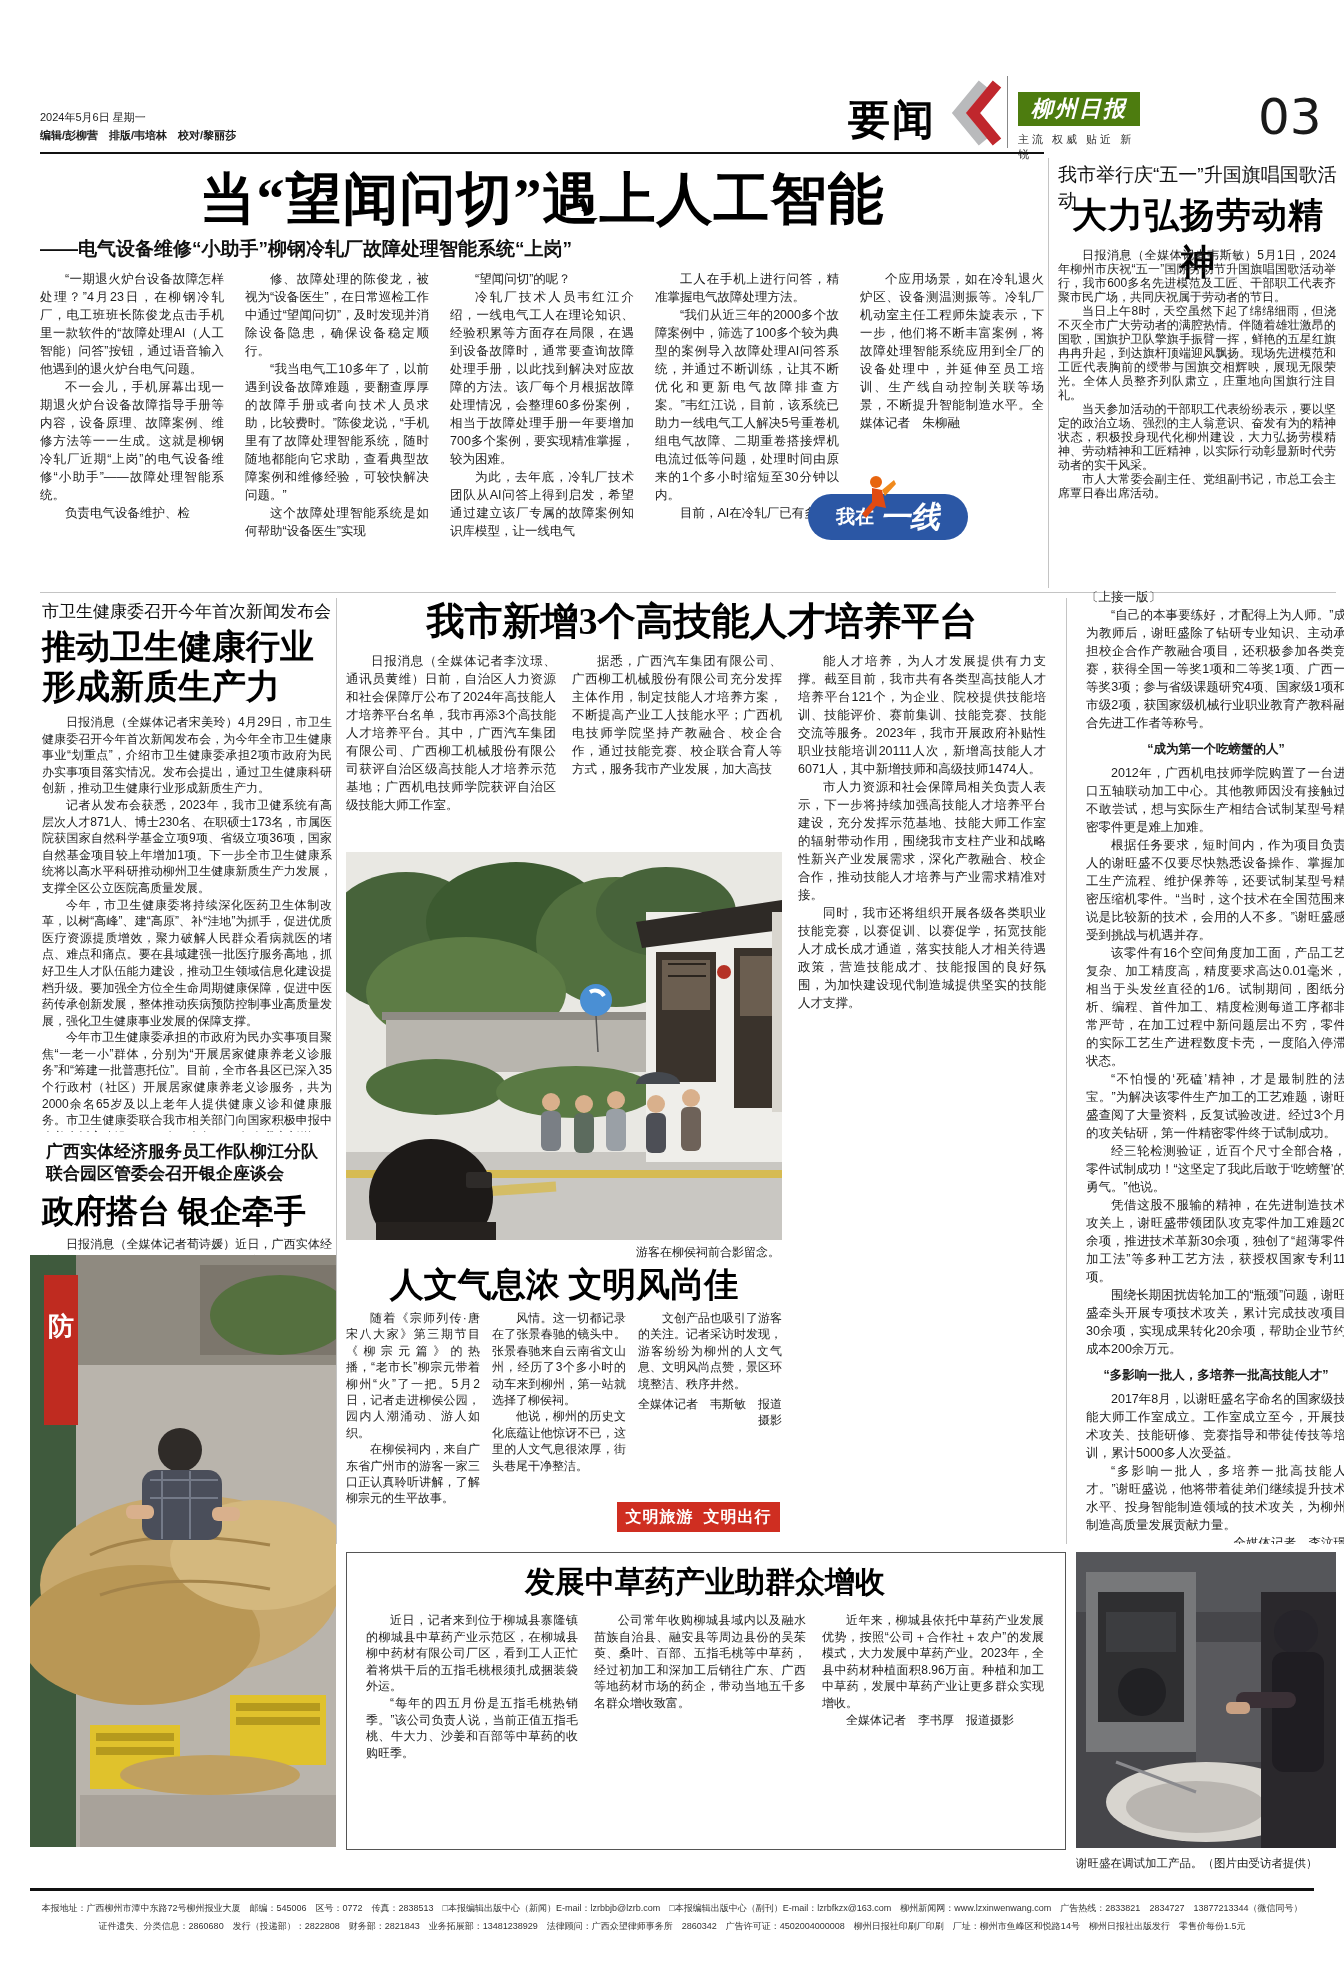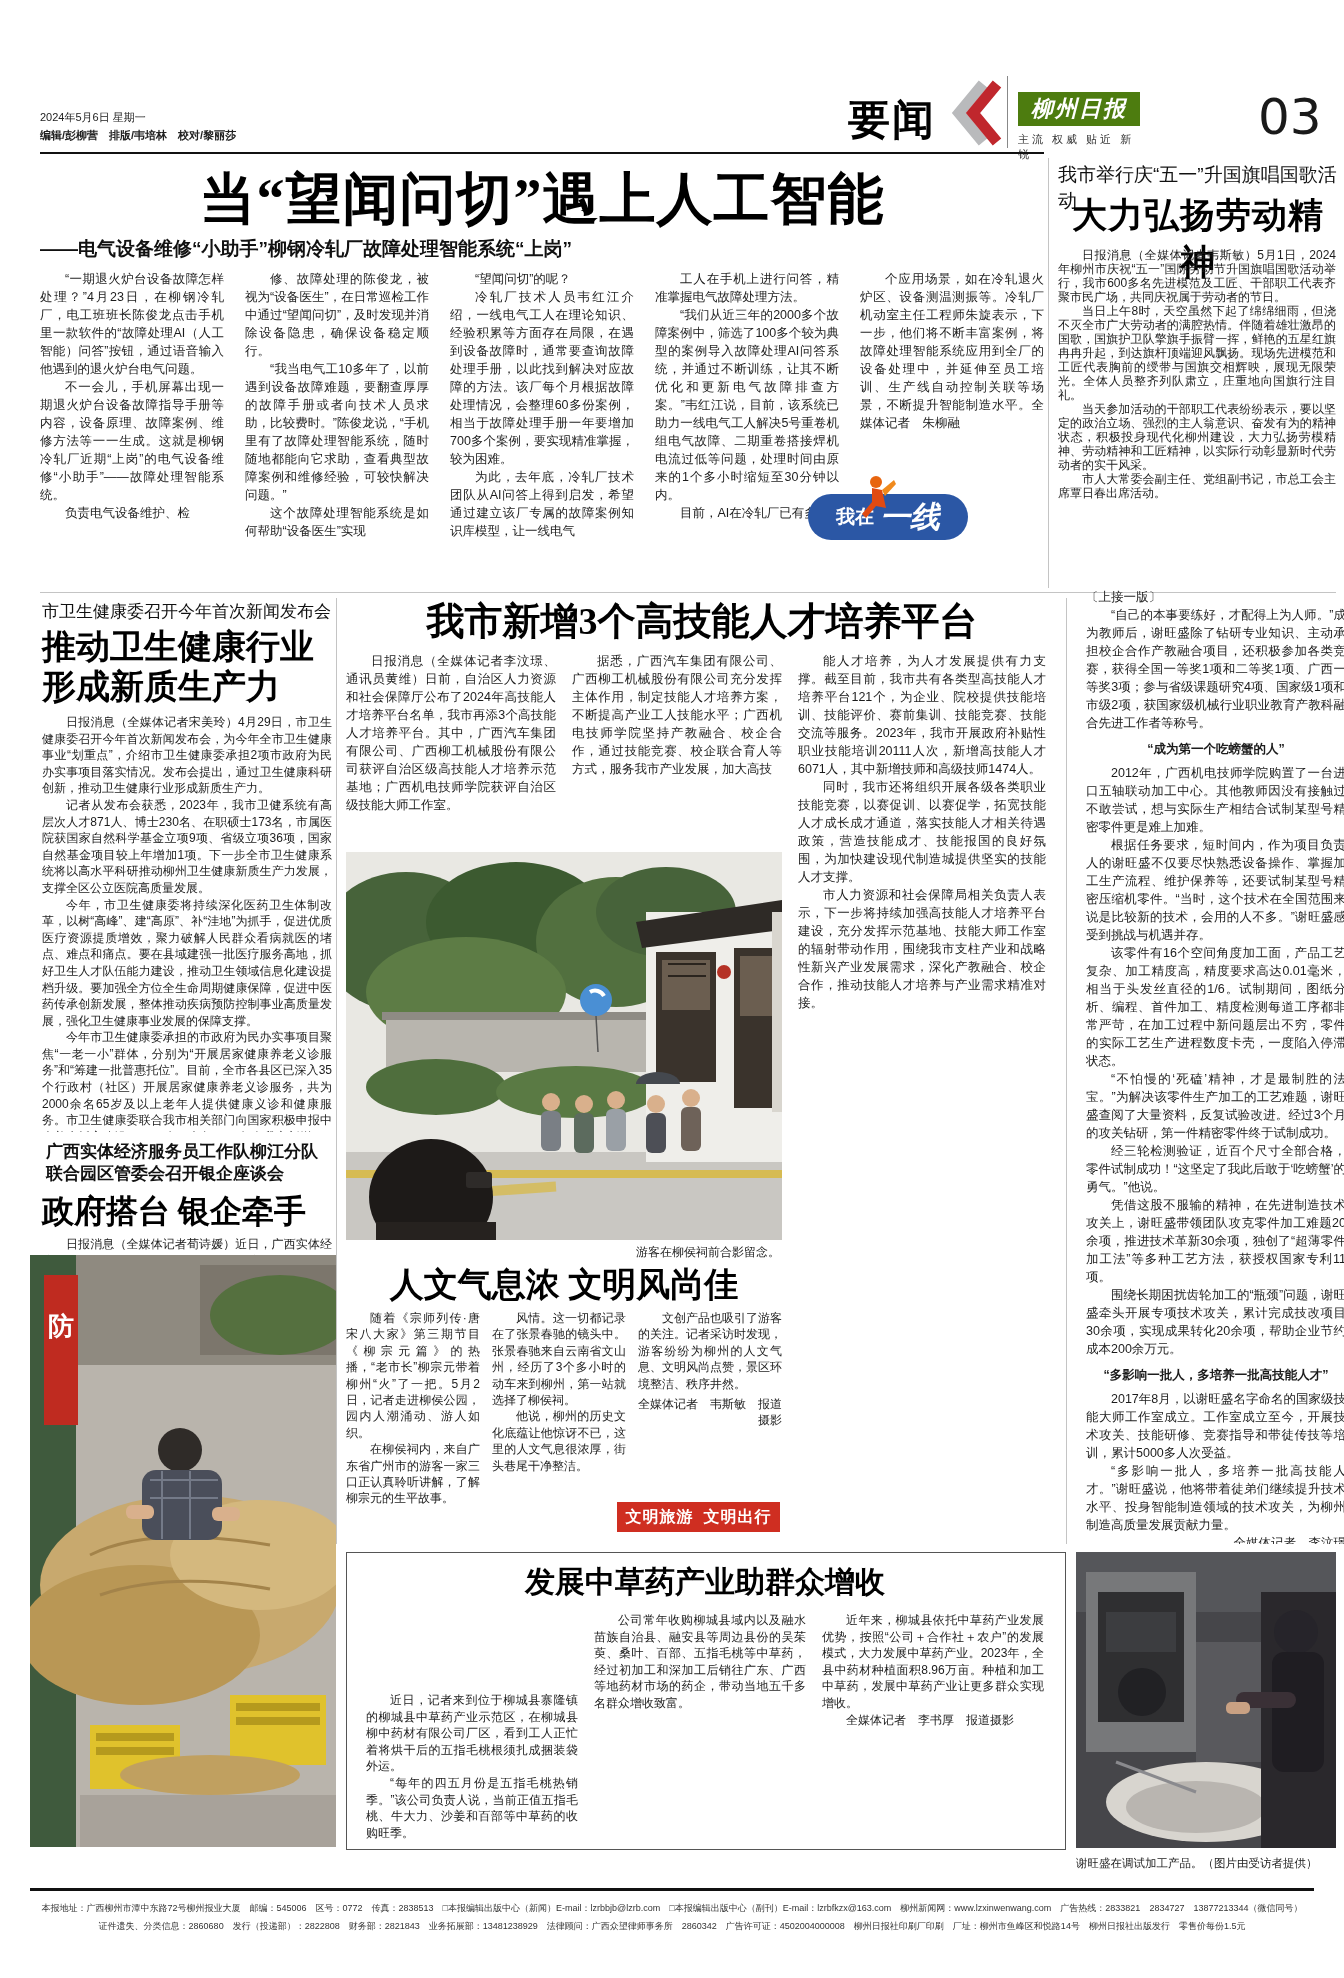--- a/index.html
+++ b/index.html
@@ -116,22 +116,22 @@
 
 <div class="abs hl" style="left:346px;top:596px;width:712px;text-align:center;font-size:38px;">我市新增3个高技能人才培养平台</div>
 <div class="colJ" style="left:346px;top:652px;width:210px;height:192px;">
     <p>日报消息（全媒体记者李汶璟、通讯员黄维）日前，自治区人力资源和社会保障厅公布了2024年高技能人才培养平台名单，我市再添3个高技能人才培养平台。其中，广西汽车集团有限公司、广西柳工机械股份有限公司获评自治区级高技能人才培养示范基地；广西机电技师学院获评自治区级技能大师工作室。</p>
   </div>
 <div class="colJ" style="left:572px;top:652px;width:210px;height:192px;">
     <p>据悉，广西汽车集团有限公司、广西柳工机械股份有限公司充分发挥主体作用，制定技能人才培养方案，不断提高产业工人技能水平；广西机电技师学院坚持产教融合、校企合作，通过技能竞赛、校企联合育人等方式，服务我市产业发展，加大高技</p>
   </div>
 <div class="colJ" style="left:798px;top:652px;width:248px;height:588px;">
     <p>能人才培养，为人才发展提供有力支撑。截至目前，我市共有各类型高技能人才培养平台121个，为企业、院校提供技能培训、技能评价、赛前集训、技能竞赛、技能交流等服务。2023年，我市开展政府补贴性职业技能培训20111人次，新增高技能人才6071人，其中新增技师和高级技师1474人。</p>
+    <p>市人力资源和社会保障局相关负责人表示，下一步将持续加强高技能人才培养平台建设，充分发挥示范基地、技能大师工作室的辐射带动作用，围绕我市支柱产业和战略性新兴产业发展需求，深化产教融合、校企合作，推动技能人才培养与产业需求精准对接。</p>
     <p>同时，我市还将组织开展各级各类职业技能竞赛，以赛促训、以赛促学，拓宽技能人才成长成才通道，落实技能人才相关待遇政策，营造技能成才、技能报国的良好氛围，为加快建设现代制造城提供坚实的技能人才支撑。</p>
-    <p>市人力资源和社会保障局相关负责人表示，下一步将持续加强高技能人才培养平台建设，充分发挥示范基地、技能大师工作室的辐射带动作用，围绕我市支柱产业和战略性新兴产业发展需求，深化产教融合、校企合作，推动技能人才培养与产业需求精准对接。</p>
   </div>
 
 <div class="photo" style="left:346px;top:852px;width:436px;height:388px;">
   <svg width="436" height="388" viewBox="0 0 436 388">
     <rect x="0" y="0" width="436" height="388" fill="#e9e8e3"></rect>
     <rect x="0" y="300" width="436" height="88" fill="#c9c7c2"></rect>
     <rect x="0" y="318" width="436" height="8" fill="#d8b93f" opacity="0.85"></rect>
     <rect x="60" y="340" width="150" height="10" fill="#d8b93f" opacity="0.7" transform="rotate(-4 60 340)"></rect>
     <rect x="150" y="30" width="36" height="26" fill="#6b5a50"></rect>
     <ellipse cx="60" cy="90" rx="85" ry="70" fill="#47633a"></ellipse>
@@ -192,21 +192,21 @@
     </div>
   <p class="sig" style="margin-top:4px !important;">全媒体记者　韦斯敏　报道摄影</p>
 </div>
 <div class="abs redtag" style="left:617px;top:1502px;width:163px;height:30px;gap:10px;">
   <span>文明旅游</span>
   <span>文明出行</span>
 </div>
 
 <div class="abs" style="left:346px;top:1552px;width:718px;height:296px;border:1px solid #555;"></div>
 <div class="abs hl" style="left:346px;top:1562px;width:718px;text-align:center;font-size:30px;">发展中草药产业助群众增收</div>
-<div class="colJ" style="left:366px;top:1692px;width:212px;height:222px;font-size:12px;line-height:16.6px;">
+<div class="colJ" style="left:366px;top:1612px;width:212px;height:222px;font-size:12px;line-height:16.6px;">
     <p>近日，记者来到位于柳城县寨隆镇的柳城县中草药产业示范区，在柳城县柳中药材有限公司厂区，看到工人正忙着将烘干后的五指毛桃根须扎成捆装袋外运。</p>
     <p>“每年的四五月份是五指毛桃热销季。”该公司负责人说，当前正值五指毛桃、牛大力、沙姜和百部等中草药的收购旺季。</p>
   </div>
 <div class="colJ" style="left:594px;top:1612px;width:212px;height:222px;font-size:12px;line-height:16.6px;">
     <p>公司常年收购柳城县域内以及融水苗族自治县、融安县等周边县份的吴茱萸、桑叶、百部、五指毛桃等中草药，经过初加工和深加工后销往广东、广西等地药材市场的药企，带动当地五千多名群众增收致富。</p>
   </div>
 <div class="colJ" style="left:822px;top:1612px;width:222px;height:222px;font-size:12px;line-height:16.6px;">
   <div>
       <p>近年来，柳城县依托中草药产业发展优势，按照“公司＋合作社＋农户”的发展模式，大力发展中草药产业。2023年，全县中药材种植面积8.96万亩。种植和加工中草药，发展中草药产业让更多群众实现增收。</p>
       <p>全媒体记者　李书厚　报道摄影</p>

